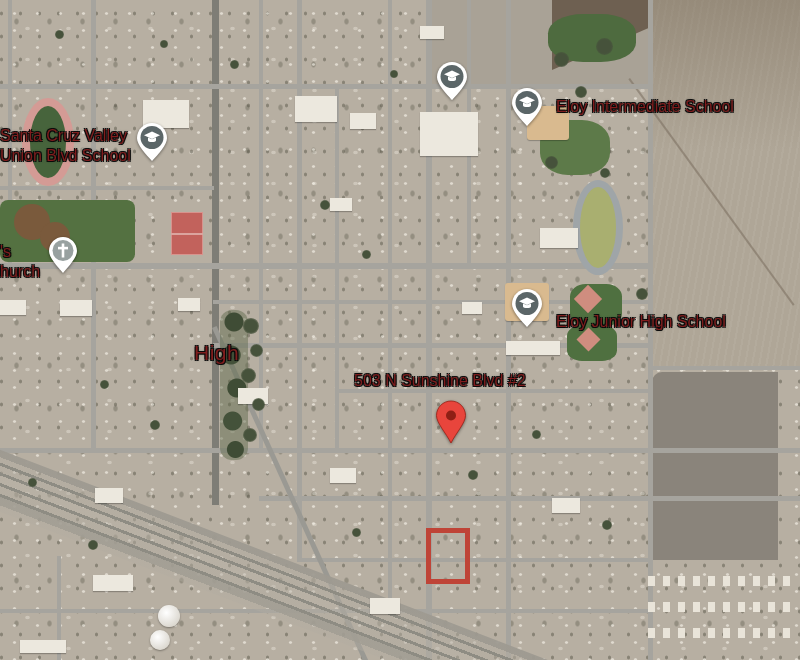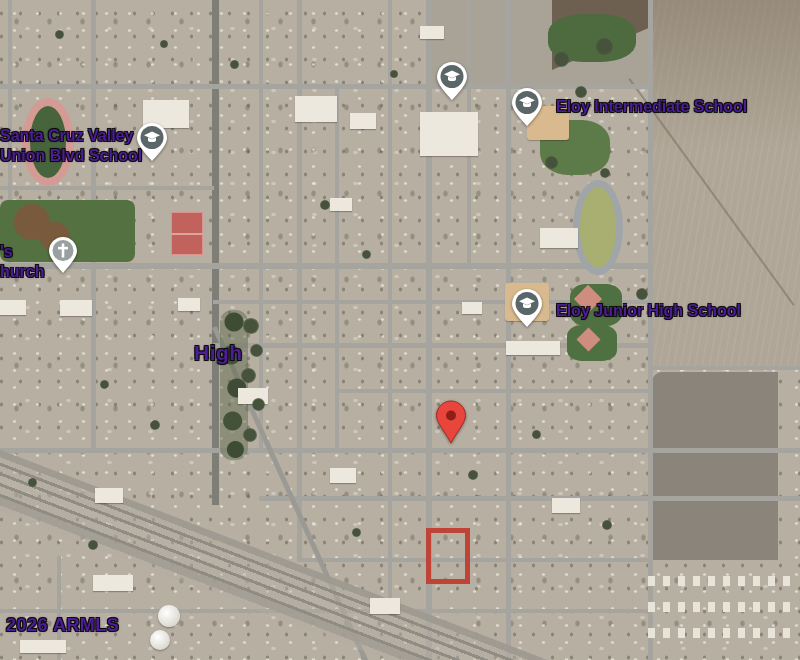--- a/index.html
+++ b/index.html
@@ -32,21 +32,21 @@
   .main{background:#7e7d76;}
 
   
   .bld{background:#ece8de;box-shadow:0 1px 1px rgba(0,0,0,.25);}
   .tanbld{background:#d9ba8f;border-radius:3px;box-shadow:0 1px 1px rgba(0,0,0,.25);}
   .tree{background:radial-gradient(circle,#46523b 0 55%,rgba(70,82,59,.55) 75%,rgba(0,0,0,0) 100%);border-radius:50%;}
   .grass{background:#547141;border-radius:30%;}
   .tank{background:radial-gradient(circle at 38% 35%,#ffffff,#cfcabf);border-radius:50%;box-shadow:0 1px 2px rgba(0,0,0,.35);}
 
   
-  .map-label{color:#4c1d95;font-weight:bold;white-space:pre;line-height:1.22;
+  .map-label{color:#7f1d1d;font-weight:normal;white-space:pre;line-height:1.22;
     text-shadow:-1px -1px 0 rgba(10,10,10,.95),1px -1px 0 rgba(10,10,10,.95),
       -1px 1px 0 rgba(10,10,10,.95),1px 1px 0 rgba(10,10,10,.95),
       0 0 3px rgba(0,0,0,.55);}
   .lbl-sm{font-size:16px;}
   .lbl-town{font-size:21px;letter-spacing:.5px;}
   .lbl-attr{font-size:18px;letter-spacing:.5px;}
   .pin{filter:drop-shadow(0 1px 1.5px rgba(0,0,0,.45));}
 </style>
 </head>
 <body>
@@ -172,28 +172,28 @@
   <div style="left:642px;top:566px;width:158px;height:94px;">
     <div style="left:6px;top:10px;width:146px;height:10px;background:repeating-linear-gradient(90deg,#e9e4d9 0 7px,rgba(0,0,0,0) 7px 15px);"></div>
     <div style="left:6px;top:36px;width:146px;height:10px;background:repeating-linear-gradient(90deg,#e9e4d9 0 7px,rgba(0,0,0,0) 7px 15px);"></div>
     <div style="left:6px;top:62px;width:146px;height:10px;background:repeating-linear-gradient(90deg,#e9e4d9 0 7px,rgba(0,0,0,0) 7px 15px);"></div>
   </div>
 
   <div class="map-label lbl-sm" style="left:0;top:126px;"><span>Santa Cruz Valley</span><br><span>Union Blvd School</span></div>
 
   <div class="map-label lbl-sm" style="left:556px;top:97px;">Eloy Intermediate School</div>
 
-  <div class="map-label lbl-sm" style="left:556px;top:301px;">Eloy Junior High School</div>
+  <div class="map-label lbl-sm" style="left:556px;top:312px;">Eloy Junior High School</div>
 
   <div class="map-label lbl-sm" style="left:0;top:242px;"><span>'s</span><br><span>hurch</span></div>
 
   <div class="map-label lbl-town" style="left:194px;top:340px;">High</div>
 
-
-  <div class="map-label lbl-attr" style="left:6px;top:615px;">2026 ARMLS</div>
+  <div class="map-label lbl-sm" style="left:354px;top:371px;">503 N Sunshine Blvd #2</div>
+
 
   <svg class="pin" style="left:136px;top:122px;" width="32" height="40" viewBox="0 0 32 40">
     <path d="M16 1 C24.3 1 31 7.7 31 16 C31 22.8 22.5 32 16 39 C9.5 32 1 22.8 1 16 C1 7.7 7.7 1 16 1 Z" fill="#ffffff"></path>
     <circle cx="16" cy="15.5" r="11.5" fill="#5b6668"></circle>
     <polygon points="16,9.5 24,13.2 16,16.9 8,13.2" fill="#ffffff"></polygon>
     <path d="M12 15.4 v3.2 c0 2 8 2 8 0 v-3.2 l-4 1.9 z" fill="#ffffff"></path>
   </svg>
   <svg class="pin" style="left:436px;top:61px;" width="32" height="40" viewBox="0 0 32 40">
     <path d="M16 1 C24.3 1 31 7.7 31 16 C31 22.8 22.5 32 16 39 C9.5 32 1 22.8 1 16 C1 7.7 7.7 1 16 1 Z" fill="#ffffff"></path>
     <circle cx="16" cy="15.5" r="11.5" fill="#5b6668"></circle>

